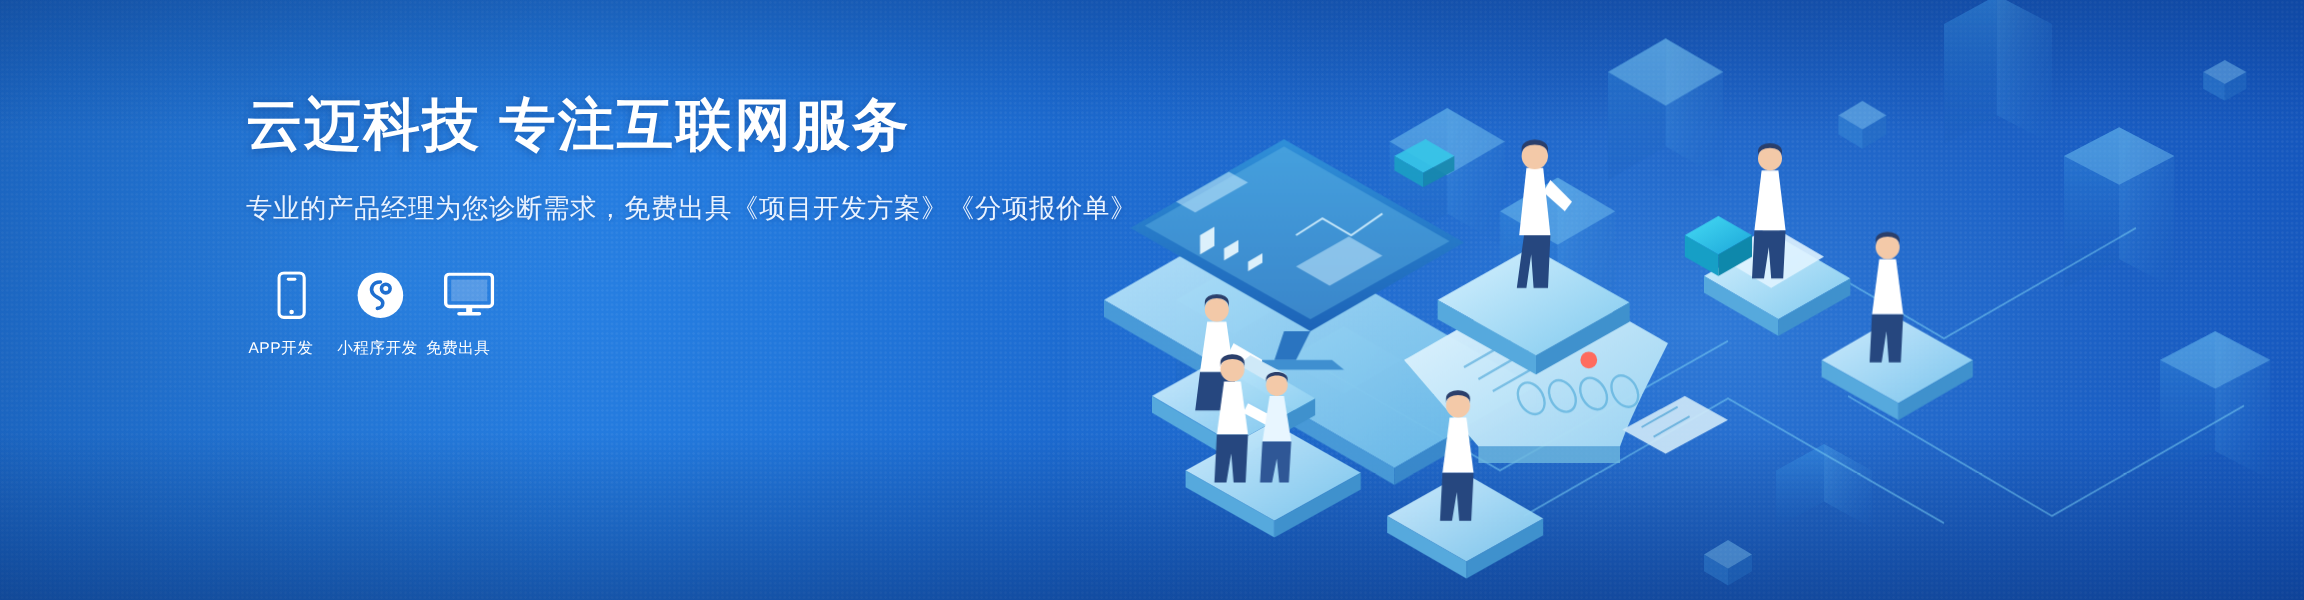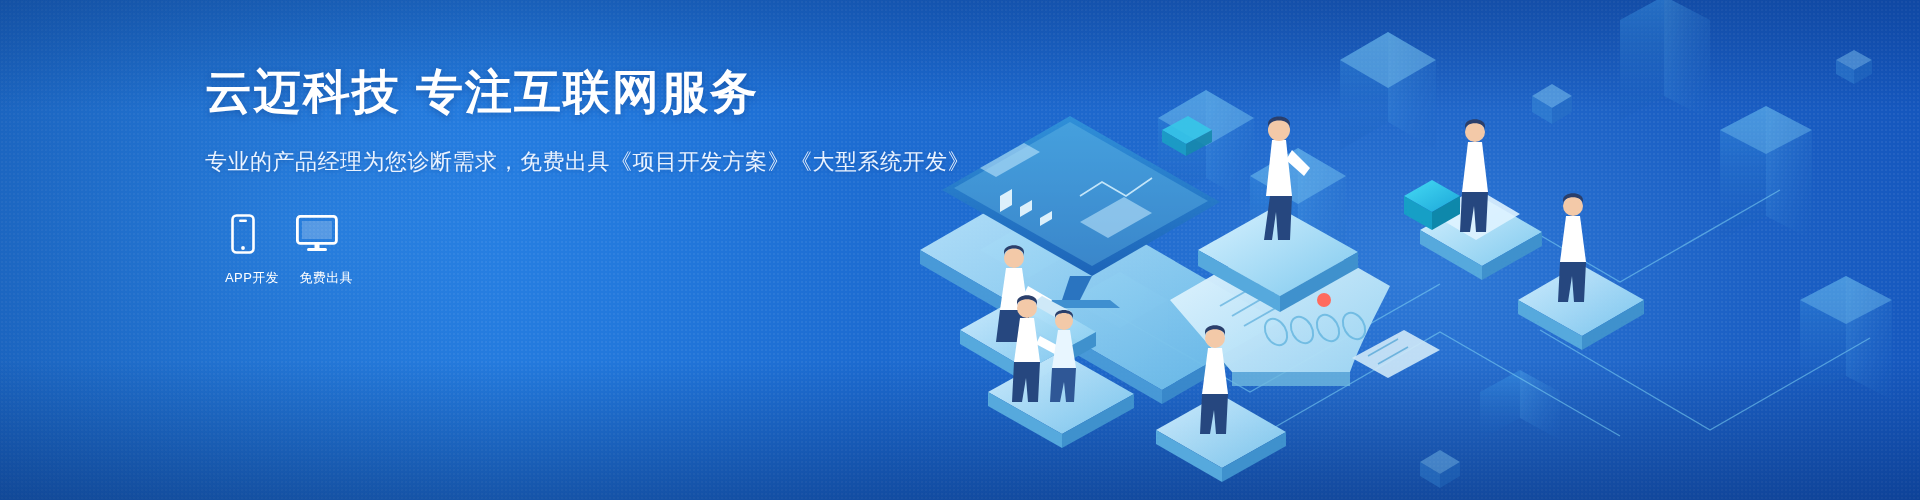--- a/index.html
+++ b/index.html
@@ -46,21 +46,21 @@
     position: absolute;
     inset: 0;
     background-image: radial-gradient(rgba(255,255,255,0.055) 1px, transparent 1.2px);
     background-size: 4px 4px;
   }
 
   
   .content {
     position: absolute;
     left: 205px;
-    top: 64px;
+    top: 76px;
     width: 720px;
     z-index: 6;
   }
   .headline {
     color: #ffffff;
     font-size: 47px;
     font-weight: bold;
     letter-spacing: 2px;
     line-height: 1.18;
     white-space: nowrap;
@@ -78,21 +78,21 @@
 
   
   .services {
     display: flex;
     margin-top: 30px;
     margin-left: 2px;
   }
   .service {
     width: 72px;
     margin-right: 2px;
-    text-align: right;
+    text-align: left;
     cursor: pointer;
   }
   .service-icon {
     height: 46px;
     display: flex;
     align-items: center;
     justify-content: center;
   }
   .service-icon svg { display: block; }
   .service-label {
@@ -358,36 +358,46 @@
         <path d="M540 196 L540 214 L512 230 L512 212 Z" fill="#0e88ab"></path>
       </g>
     </svg>
   </div>
 
   <div class="content">
 
     <div class="headline">云迈科技 专注互联网服务</div>
 
     <div class="subtitle">
-      <div>专业的产品经理为您诊断需求，免费出具《项目开发方案》《大型系统开发》</div>
+      <div>专业的产品经理为您诊断需求，免费出具《项目开发方案》《分项报价单》</div>
     </div>
 
     <div class="services">
 
       <div class="service">
         <div class="service-icon">
           <svg width="24" height="40" viewBox="0 0 24 40">
             <rect x="1.5" y="1.5" width="21" height="37" rx="4" ry="4" fill="none" stroke="#ffffff" stroke-width="2.6"></rect>
             <rect x="8" y="5.5" width="8" height="2.4" rx="1.2" fill="#ffffff"></rect>
             <circle cx="12" cy="34" r="1.9" fill="#ffffff"></circle>
           </svg>
         </div>
         <div class="service-label">APP开发</div>
       </div>
 
+      <div class="service">
+        <div class="service-icon">
+          <svg width="40" height="40" viewBox="0 0 40 40">
+            <circle cx="20" cy="20" r="19" fill="#ffffff"></circle>
+            <path d="M20 9 C13 9 11 15 14 19 C16.5 22.3 22 22.5 22 26.5 C22 29 20 31 17.5 31" fill="none" stroke="#1f6fd0" stroke-width="3" stroke-linecap="round"></path>
+            <circle cx="24.5" cy="14.5" r="3.6" fill="none" stroke="#1f6fd0" stroke-width="3"></circle>
+          </svg>
+        </div>
+        <div class="service-label">小程序开发</div>
+      </div>
 
 
       <div class="service">
         <div class="service-icon">
           <svg width="42" height="38" viewBox="0 0 42 38">
             <rect x="1.4" y="1.4" width="39" height="27" rx="3" ry="3" fill="none" stroke="#ffffff" stroke-width="2.8"></rect>
             <rect x="6" y="6" width="30" height="18" fill="#ffffff" opacity="0.22"></rect>
             <rect x="18.5" y="28" width="5" height="5" fill="#ffffff"></rect>
             <rect x="11" y="33" width="20" height="3" rx="1.5" fill="#ffffff"></rect>
           </svg>

